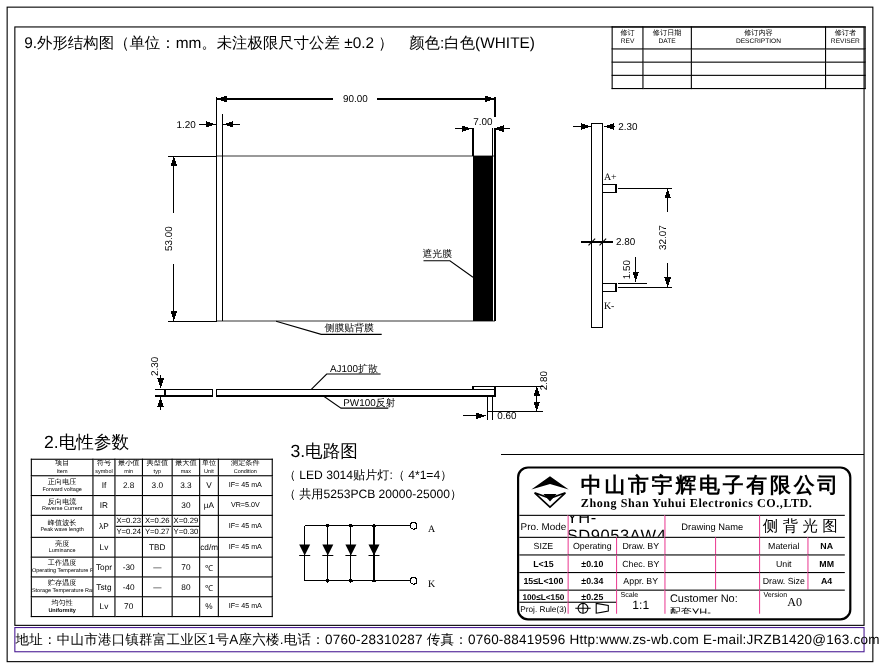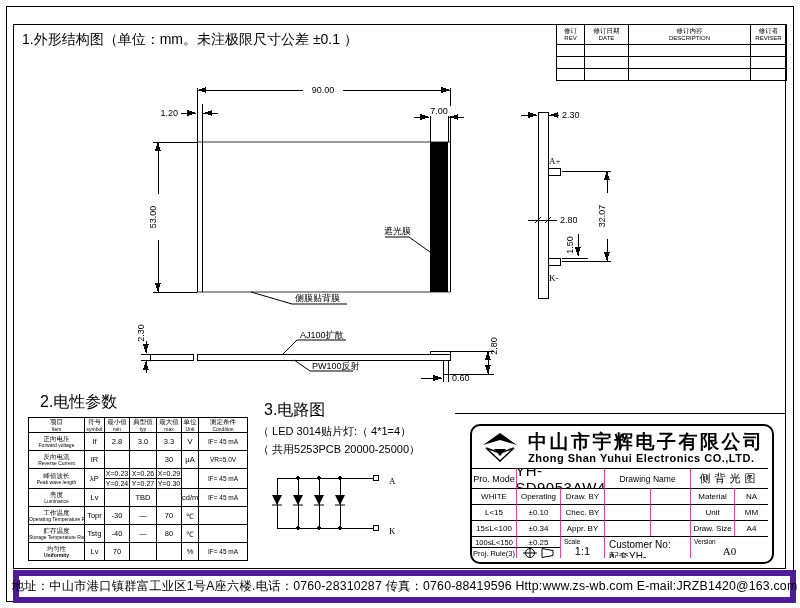--- a/index.html
+++ b/index.html
@@ -1,22 +1,22 @@
 <!DOCTYPE html>
 <html><head>
 <meta charset="utf-8">
 <style>
   html,body{margin:0;padding:0;background:#fff}
   .page{position:relative;width:800px;height:608px;background:#fff;color:#000;
         font-family:"Liberation Sans",sans-serif;overflow:hidden}
   .abs{position:absolute}
   .frame-outer{left:6px;top:6px;width:786px;height:594px;border:1px solid #000}
   .frame-inner{left:13px;top:24px;width:771px;height:543px;border:1px solid #000}
-  .footer-box{left:13px;top:570px;width:771px;height:21px;border:6px solid #4c1d95;
-              display:flex;align-items:center;justify-content:center;
+  .footer-box{left:13px;top:570px;width:771px;height:21px;border:1px solid #4c1d95;
+              display:flex;align-items:center;
               font-size:12.3px;white-space:nowrap;letter-spacing:0.2px}
   .hdr-note{top:31px;font-size:14px;white-space:nowrap}
   svg.overlay{position:absolute;left:0;top:0;pointer-events:none}
   svg text{font-family:"Liberation Sans",sans-serif;font-size:9px;fill:#000}
   svg .serif{font-family:"Liberation Serif",serif}
   svg line,svg rect.o,svg polyline{stroke:#000;stroke-width:1;fill:none}
   svg .gray{stroke:#999;stroke-width:2}
   
   table{border-collapse:collapse;table-layout:fixed}
   .rev{left:556px;top:24px;width:230px}
@@ -41,42 +41,43 @@
   
   .tb{left:470px;top:424px;width:300px;height:136px;border:2px solid #000;border-radius:10px;
       overflow:hidden;display:grid;
       grid-template-columns:44px 44px 44px 46px 40px 44px 34px;
       grid-template-rows:42px 20px 16px 16px 16px 11px 11px}
   .tc{border-left:1px solid #ec4899;border-top:1px solid #000;display:flex;
       align-items:center;justify-content:center;font-size:8px;overflow:hidden}
   .nl{border-left:none}.nt{border-top:none}
   .company{flex-direction:row;gap:8px;padding-left:8px;justify-content:flex-start}
   .co-cn{font-size:19px;font-weight:bold;letter-spacing:2.5px;line-height:21px;white-space:nowrap}
-  .co-en{font-size:11px;font-weight:bold;font-family:Liberation Sans, sans-serif;
+  .co-en{font-size:11px;font-weight:bold;font-family:Liberation Serif, serif;
          letter-spacing:0.5px;white-space:nowrap}
   .model{font-size:15px;letter-spacing:0.5px}
-  .dnv{font-size:11px;letter-spacing:4px}
-  .bld{font-weight:normal}
+  .dnv{font-size:14px;letter-spacing:4px}
+  .bld{font-weight:bold}
   .tinylab{font-size:6.5px}
   .scalecell{flex-direction:column;justify-content:flex-start;align-items:flex-start;padding:1px 3px}
   .scaleval{font-size:11px;align-self:center;margin-top:0px}
   .custcell{flex-direction:column;align-items:flex-start;justify-content:space-between;
             padding:2px 4px;font-size:10px}
-  .vercell{flex-direction:column;justify-content:flex-start;align-items:flex-start;padding:1px 3px}
+  .vercell{flex-direction:row;justify-content:flex-start;align-items:flex-start;padding:1px 3px}
   .verval{font-size:11px;font-family:"Liberation Serif",serif;align-self:center}
 </style>
 </head>
 <body>
 
 <div class="page">
 
   <div class="abs frame-outer"></div>
   <div class="abs frame-inner"></div>
 
-  <div class="abs hdr-note" style="left:22px">1.外形结构图（单位：mm。未注极限尺寸公差 ±0.1 ）</div>
+  <div class="abs hdr-note" style="left:22px">9.外形结构图（单位：mm。未注极限尺寸公差 ±0.2 ）</div>
+  <div class="abs hdr-note" style="left:372px">颜色:白色(WHITE)</div>
 
   <table class="abs rev">
     <colgroup>
         <col style="width:28px">
         <col style="width:44px">
         <col style="width:122px">
         <col style="width:36px">
       </colgroup>
     <tbody>
         <tr class="hd">
@@ -270,21 +271,21 @@
       <div>
         <div class="co-cn">中山市宇辉电子有限公司</div>
         <div class="co-en">Zhong Shan Yuhui Electronics CO.,LTD.</div>
       </div>
     </div>
     <div class="tc nl" style="grid-area:2/1/3/2;font-size:9px">Pro. Mode</div>
     <div class="tc model" style="grid-area:2/2/3/4">YH-SD9053AW4</div>
     <div class="tc" style="grid-area:2/4/3/6;font-size:8.5px">Drawing Name</div>
     <div class="tc dnv" style="grid-area:2/6/3/8">侧背光图</div>
 
-    <div class="tc nl" style="grid-area:3/1/4/2">WHITE</div>
+    <div class="tc nl" style="grid-area:3/1/4/2">SIZE</div>
     <div class="tc" style="grid-area:3/2/4/3">Operating</div>
     <div class="tc" style="grid-area:3/3/4/4">Draw. BY</div>
     <div class="tc" style="grid-area:3/4/4/5"></div>
     <div class="tc" style="grid-area:3/5/4/6"></div>
     <div class="tc" style="grid-area:3/6/4/7">Material</div>
     <div class="tc bld" style="grid-area:3/7/4/8">NA</div>
 
     <div class="tc nl bld" style="grid-area:4/1/5/2">L&lt;15</div>
     <div class="tc bld" style="grid-area:4/2/5/3">±0.10</div>
     <div class="tc" style="grid-area:4/3/5/4">Chec. BY</div>

